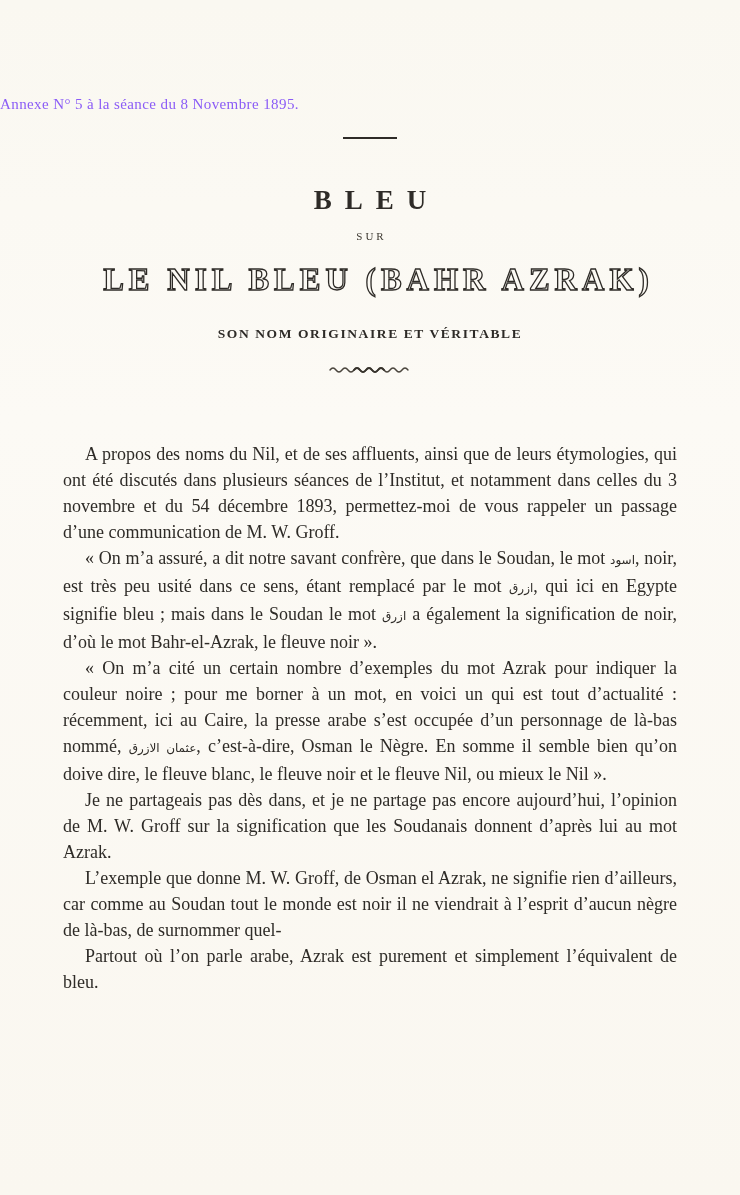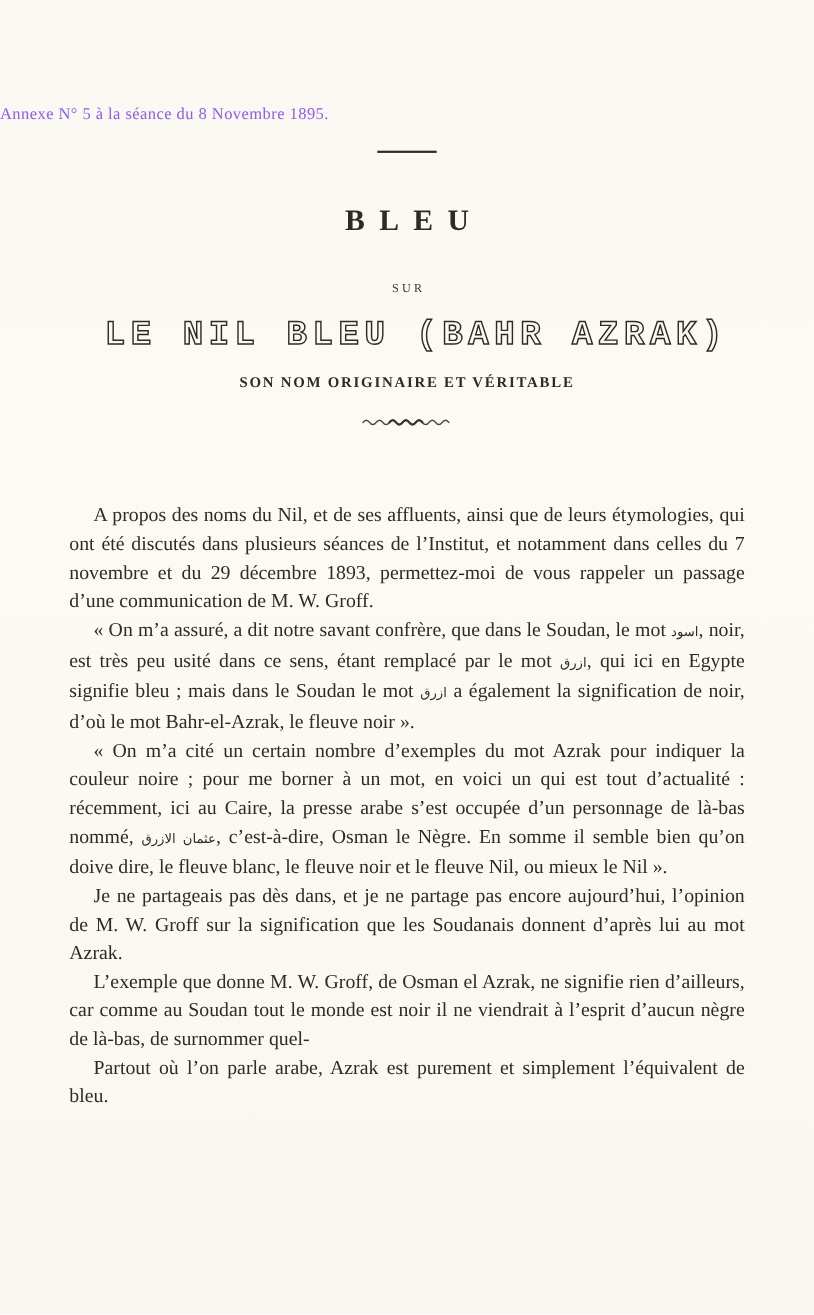--- a/index.html
+++ b/index.html
@@ -29,42 +29,42 @@
   .title {
     margin-top: 46px;
     text-align: center;
     font-size: 27px;
     font-weight: bold;
     letter-spacing: 13px;
     padding-left: 13px;
     color: #2e2b27;
   }
   .connector {
-    margin-top: 40px;
+    margin-top: 14px;
     text-align: center;
     font-size: 11px;
     letter-spacing: 3px;
     padding-left: 3px;
     color: #3c3830;
   }
   .main-title {
     margin-top: 20px;
     text-align: center;
     font-size: 31px;
     font-weight: bold;
     letter-spacing: 5px;
     padding-left: 17px;
     color: #2e2b27;
-    font-family: Liberation Mono, monospace;
+    font-family: Liberation Serif, serif;
   }
   @supports (-webkit-text-stroke: 1px #000) {
     .main-title { color: transparent; -webkit-text-stroke: 1.3px #2e2b27; }
   }
   .subtitle {
-    margin-top: 17px;
+    margin-top: 28px;
     text-align: center;
     font-size: 13.5px;
     font-weight: bold;
     letter-spacing: 1.6px;
     color: #2e2b27;
   }
   .squiggle {
     margin: 23px auto 0;
     width: 90px;
     height: 10px;
@@ -103,21 +103,21 @@
   <div class="subtitle">SON NOM ORIGINAIRE ET VÉRITABLE</div>
 
   <div class="squiggle">
     <svg width="84" height="10" viewBox="0 0 84 10" aria-hidden="true">
       <path d="M2,5 Q5,1 8,5 T14,5 T20,5 T26,5 T32,5 T38,5 T44,5 T50,5 T56,5 T62,5 T68,5 T74,5 T80,5" fill="none" stroke="#4a453d" stroke-width="1.4" stroke-linecap="round"></path>
       <path d="M26,5 Q29,1 32,5 T38,5 T44,5 T50,5 T56,5" fill="none" stroke="#37332c" stroke-width="2" stroke-linecap="round"></path>
     </svg>
   </div>
 
   <div class="body-text">
-      <p class="para"><span>A propos des noms du Nil, et de ses affluents, ainsi que de leurs étymologies, qui ont été discutés dans plusieurs séances de l’Institut, et notamment dans celles du 7 novembre et du 29 décembre 1893, permettez-moi de vous rappeler un passage d’une communication de M. W. Groff.</span></p>
+      <p class="para"><span>A propos des noms du Nil, et de ses affluents, ainsi que de leurs étymologies, qui ont été discutés dans plusieurs séances de l’Institut, et notamment dans celles du 3 novembre et du 54 décembre 1893, permettez-moi de vous rappeler un passage d’une communication de M. W. Groff.</span></p>
       <p class="para"><span>« On m’a assuré, a dit notre savant confrère, que dans le Soudan, le mot </span><span class="arabic">اسود</span><span>, </span><span class="italic">noir</span><span>, est très peu usité dans ce sens, étant remplacé par le mot </span><span class="arabic">ازرق</span><span>, qui ici en Egypte signifie </span><span class="italic">bleu</span><span> ; mais dans le Soudan le mot </span><span class="arabic">ازرق</span><span> a également la signification de </span><span class="italic">noir</span><span>, d’où le mot Bahr-el-Azrak, le fleuve noir ».</span></p>
       <p class="para"><span>« On m’a cité un certain nombre d’exemples du mot Azrak pour indiquer la couleur noire ; pour me borner à un mot, en voici un qui est tout d’actualité : récemment, ici au Caire, la presse arabe s’est occupée d’un personnage de là-bas nommé, </span><span class="arabic">عثمان الازرق</span><span>, c’est-à-dire, Osman le Nègre. En somme il semble bien qu’on doive dire, le fleuve blanc, le fleuve noir et le fleuve Nil, ou mieux le Nil ».</span></p>
       <p class="para"><span>Je ne partageais pas dès dans, et je ne partage pas encore aujourd’hui, l’opinion de M. W. Groff sur la signification que les Soudanais donnent d’après lui au mot Azrak.</span></p>
       <p class="para"><span>L’exemple que donne M. W. Groff, de Osman el Azrak, ne signifie rien d’ailleurs, car comme au Soudan tout le monde est noir il ne viendrait à l’esprit d’aucun nègre de là-bas, de surnommer quel-</span></p>
       <p class="para"><span>Partout où l’on parle arabe, Azrak est purement et simplement l’équivalent de bleu.</span></p>
     </div>
 
 </div>
 
 </body></html>

